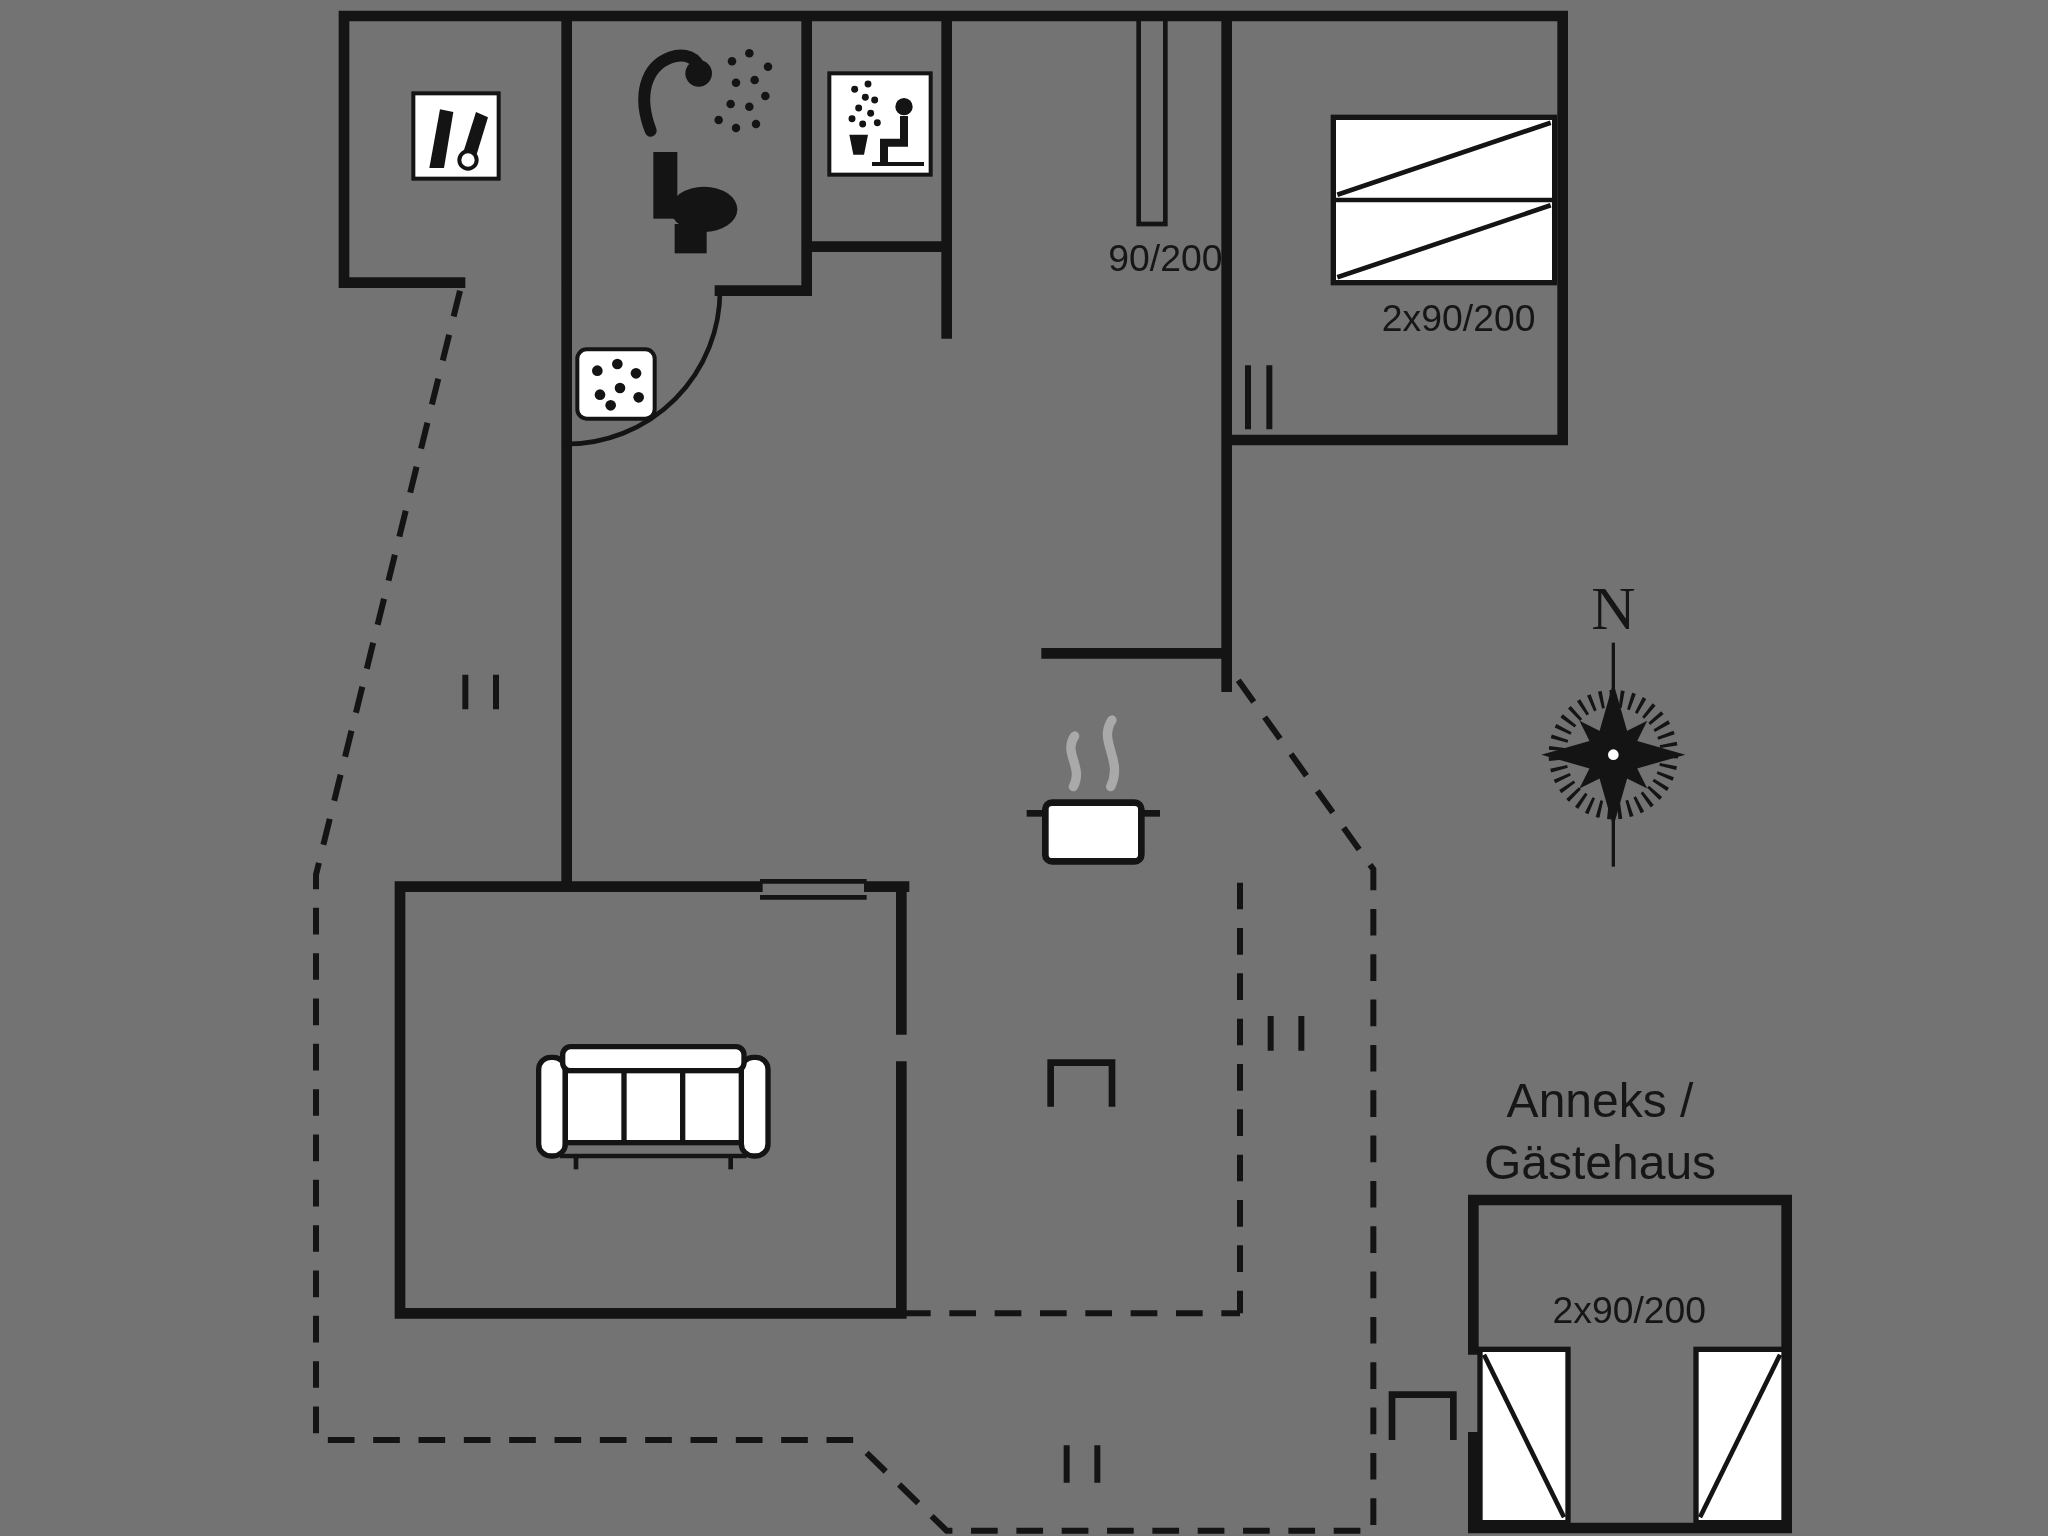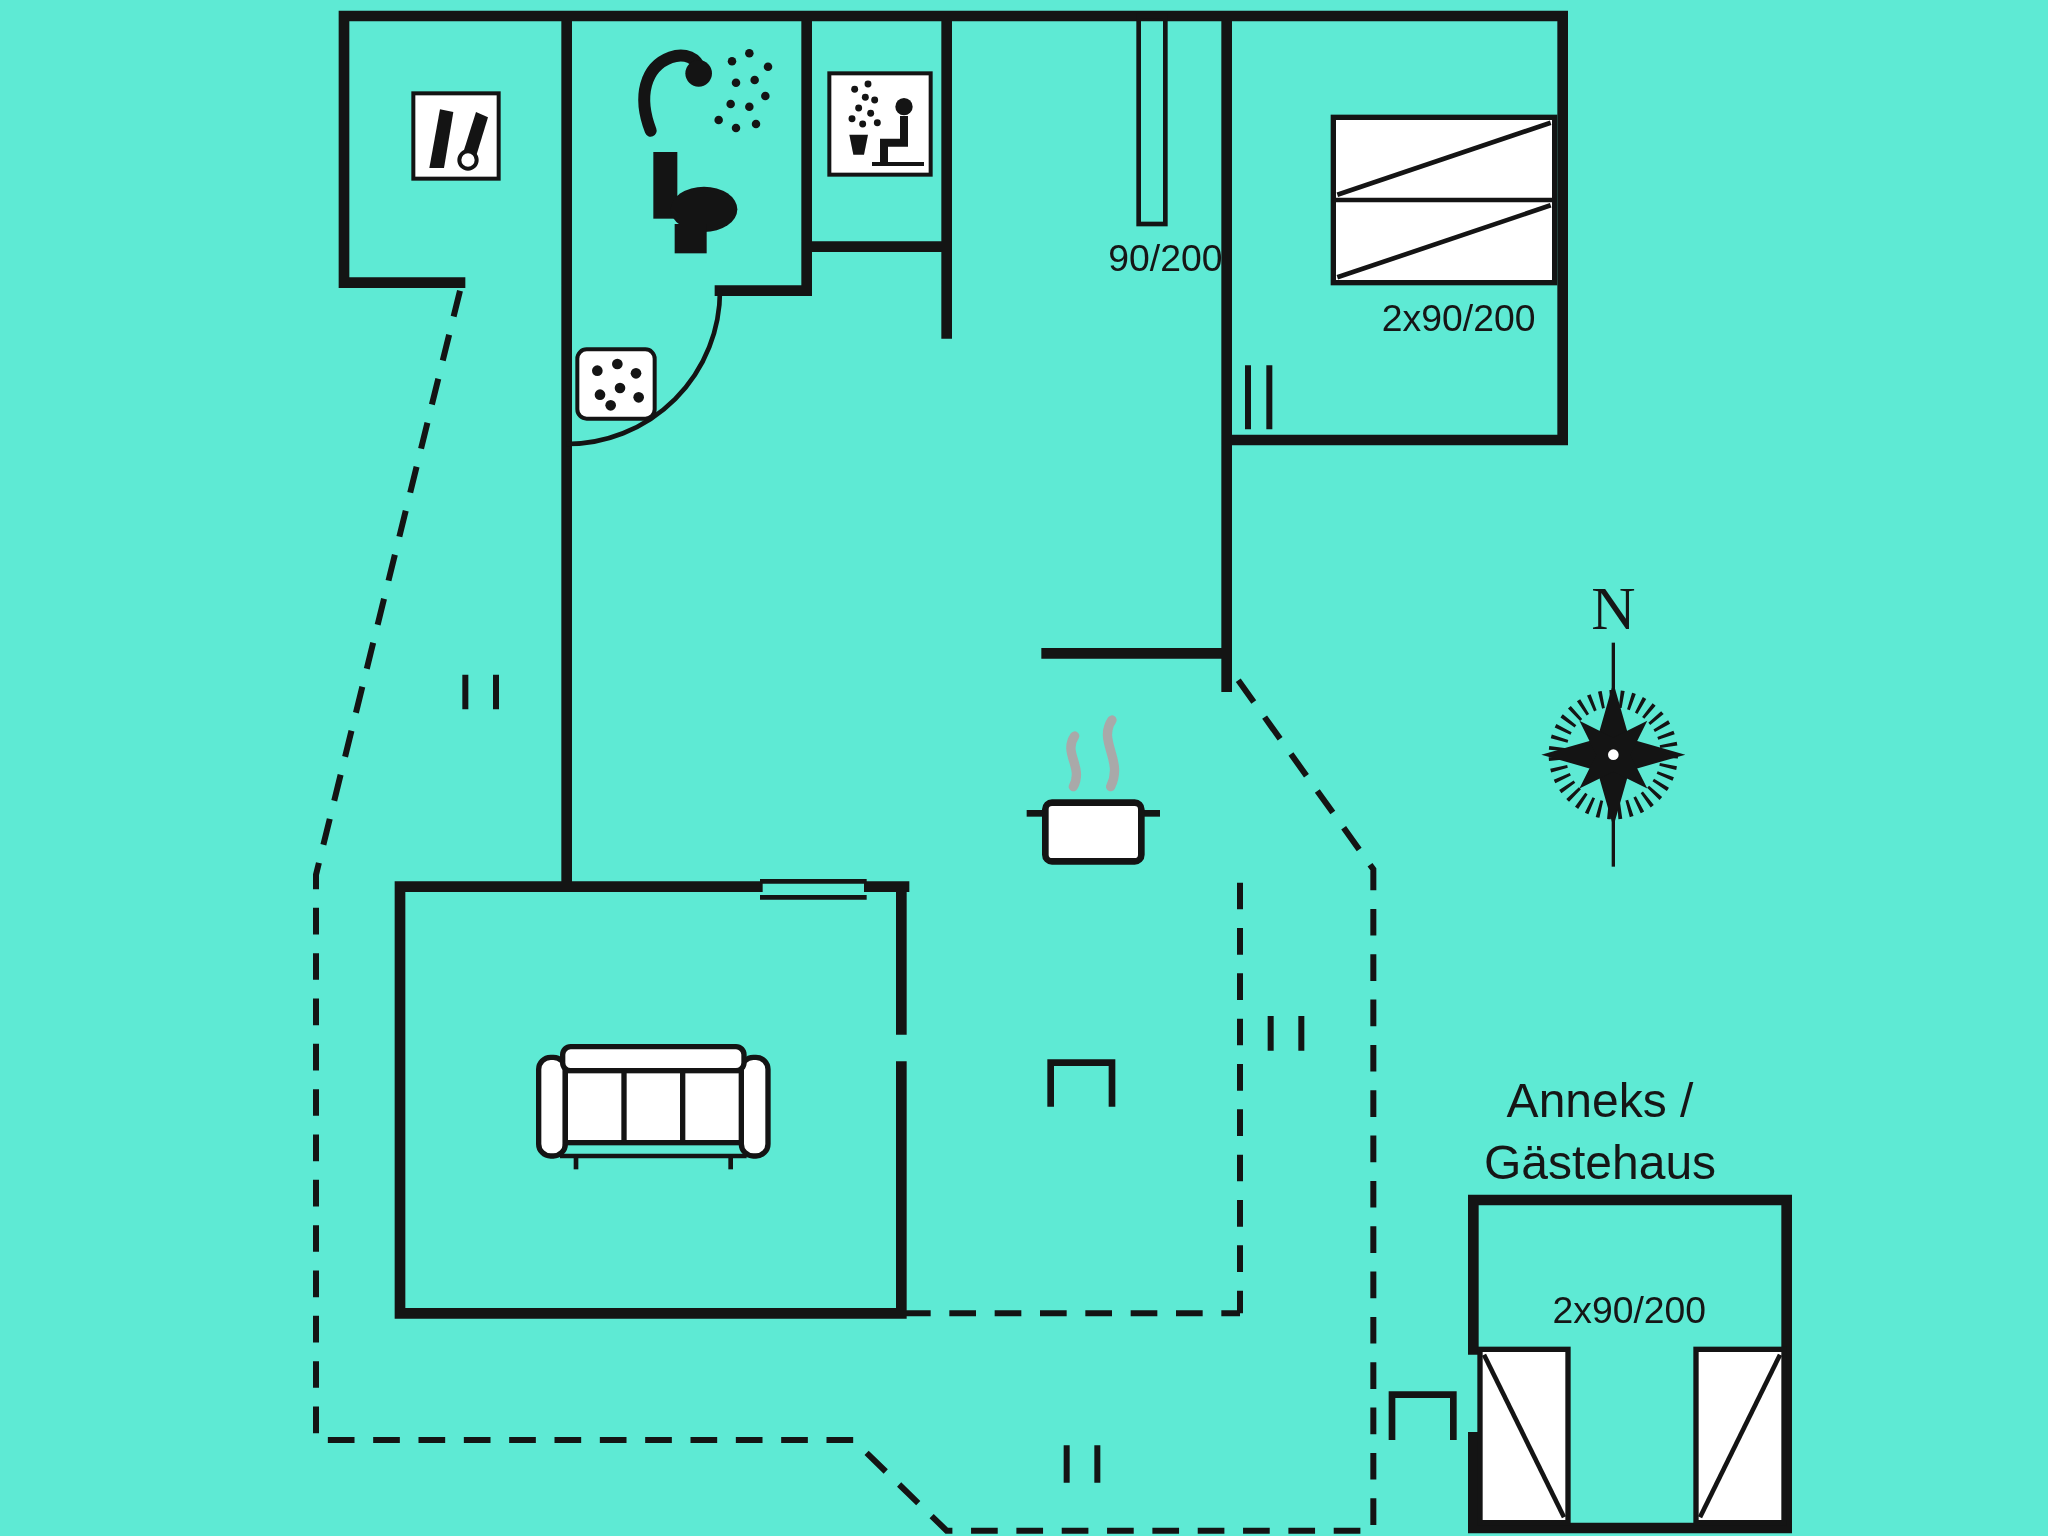--- a/index.html
+++ b/index.html
@@ -4,21 +4,21 @@
 <style>
   html, body {
     margin: 0;
     padding: 0;
     background: #ffffff;
   }
   .stage {
     position: relative;
     width: 2048px;
     height: 1536px;
-    background: #5eead4;
+    background: #737373;
     overflow: hidden;
   }
   svg { display: block; }
   .lbl {
     font-family: "Liberation Sans", sans-serif;
     fill: #161616;
   }
   .lbl-serif {
     font-family: "Liberation Serif", serif;
     fill: #161616;

